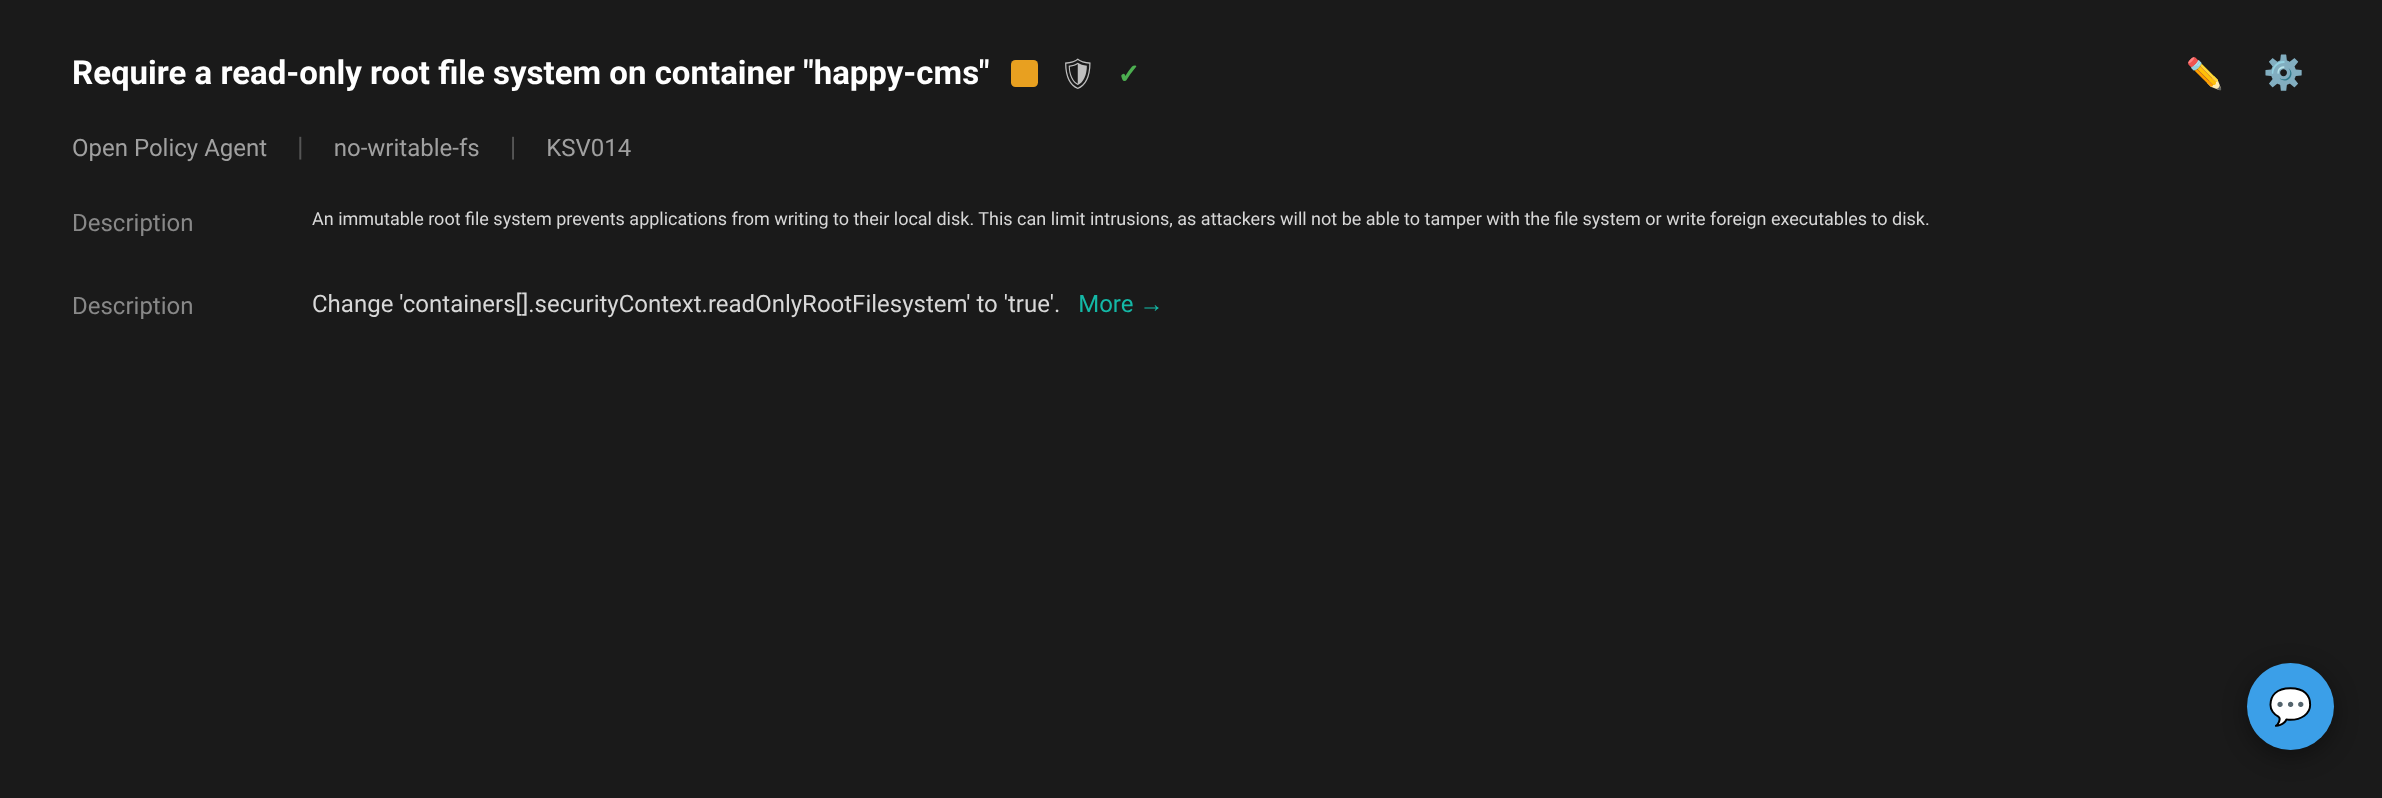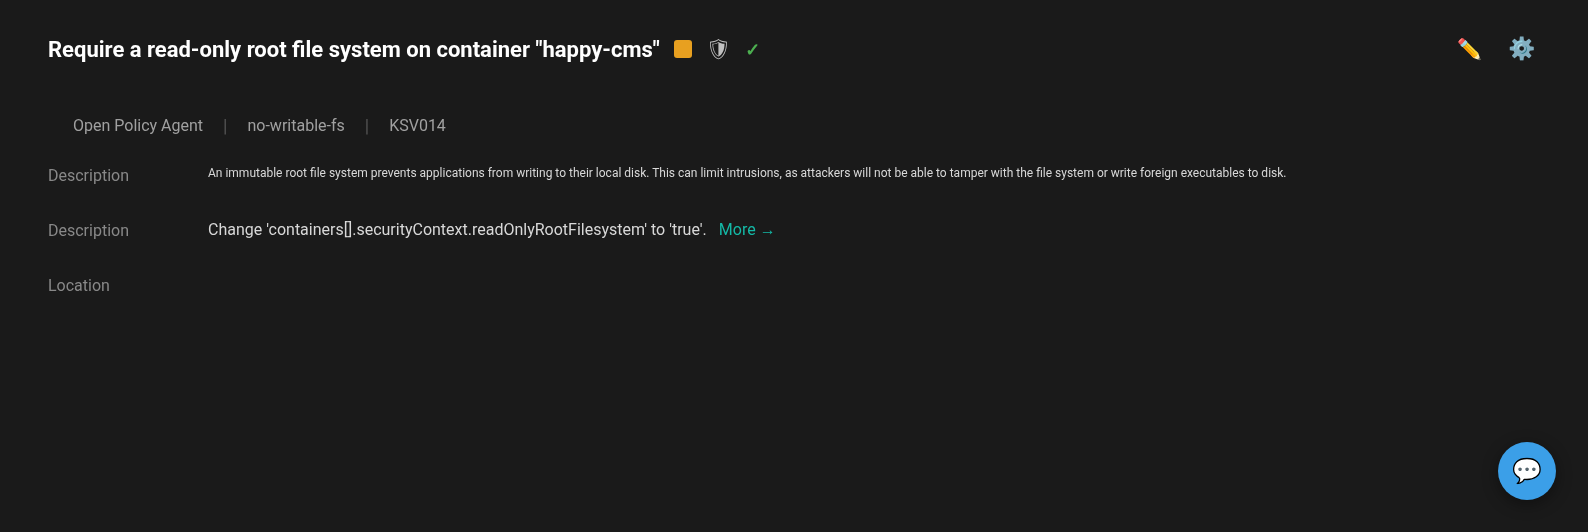--- a/index.html
+++ b/index.html
@@ -20,21 +20,21 @@
 
     .container {
       padding: 32px 48px 32px 48px;
       max-width: 1588px;
     }
 
     .header-row {
       display: flex;
       align-items: center;
       justify-content: space-between;
-      margin-bottom: 49px;
+      margin-bottom: 22px;
     }
 
     .header-left {
       display: flex;
       align-items: center;
       gap: 14px;
     }
 
     .header-title {
       font-size: 22px;
@@ -93,21 +93,20 @@
       font-size: 16px;
     }
 
     .meta-item {
       padding: 0 20px;
       color: #a0a0a0;
     }
 
     .meta-item:first-child {
       padding-left: 0;
-      margin-left: 25px;
     }
 
     .meta-separator {
       color: #555;
       font-size: 18px;
     }
 
     .detail-grid {
       display: grid;
       grid-template-columns: 160px 1fr;
@@ -205,19 +204,18 @@
 
     <div class="detail-label">Description</div>
     <div class="remediation-value">
       <span>Change 'containers[].securityContext.readOnlyRootFilesystem' to 'true'.</span>
       <a class="more-link">
         <span>More</span>
         <span class="arrow-icon">→</span>
       </a>
     </div>
 
-    <div class="detail-label">Location</div>
   </div>
 </div>
 
 <div class="chat-bubble">
   <span class="chat-bubble-icon">💬</span>
 </div>
 
 </body></html>

